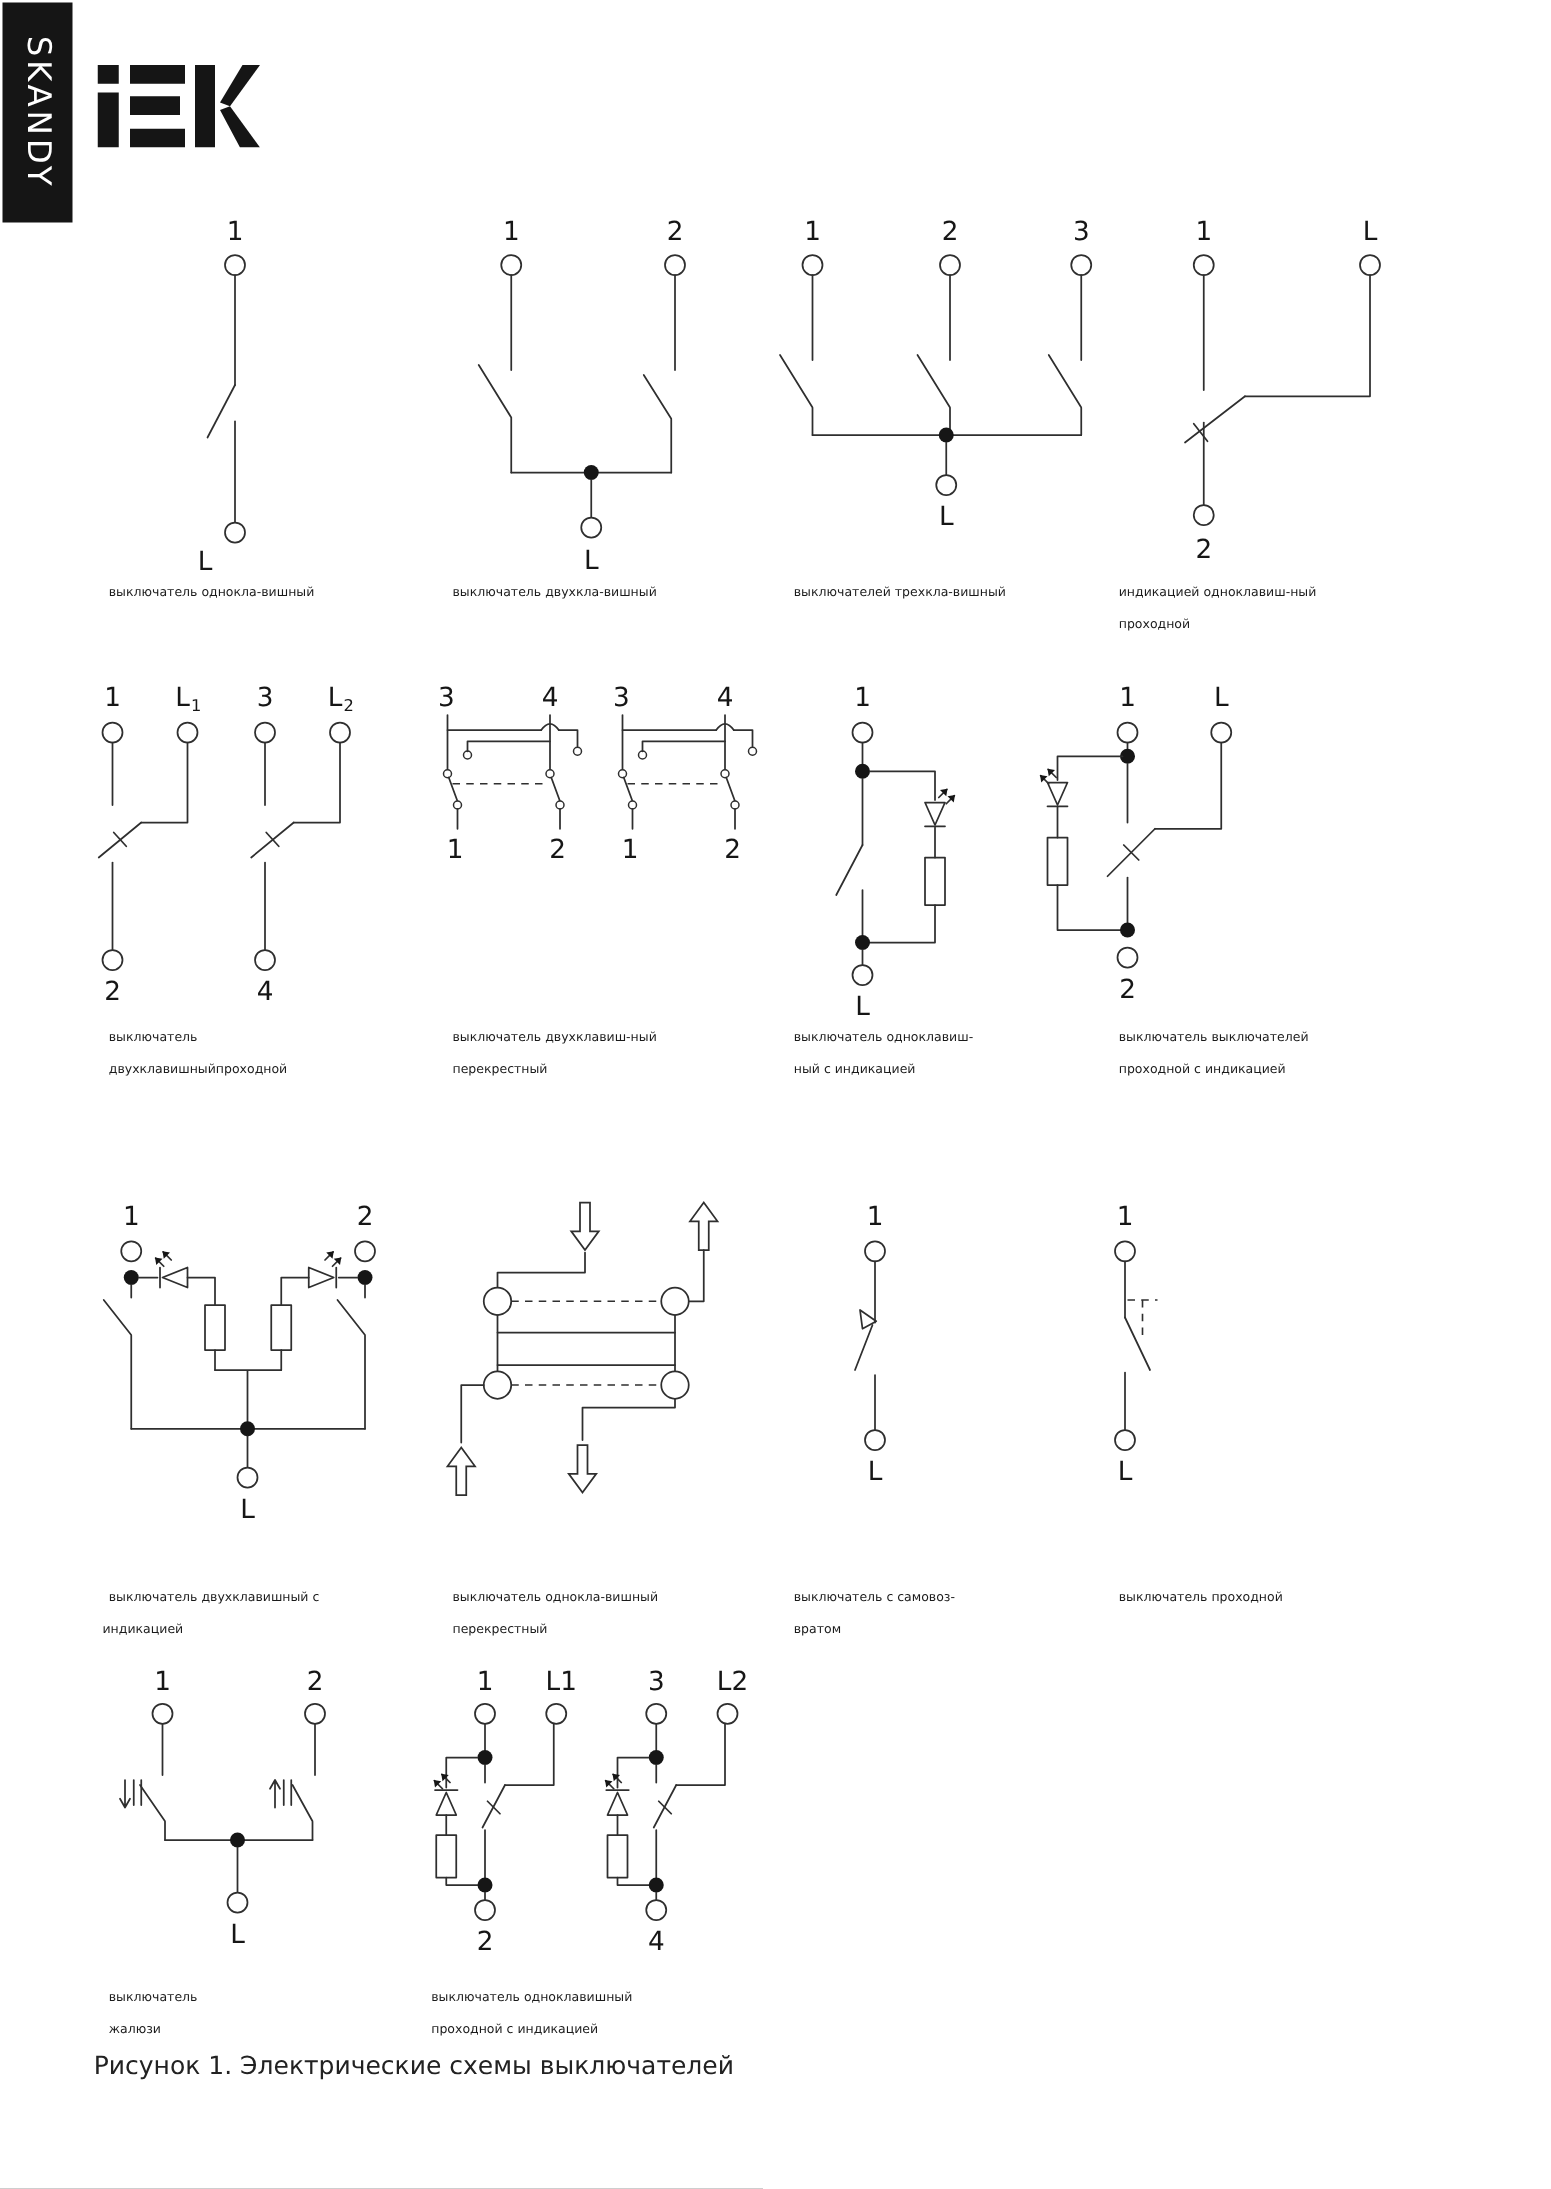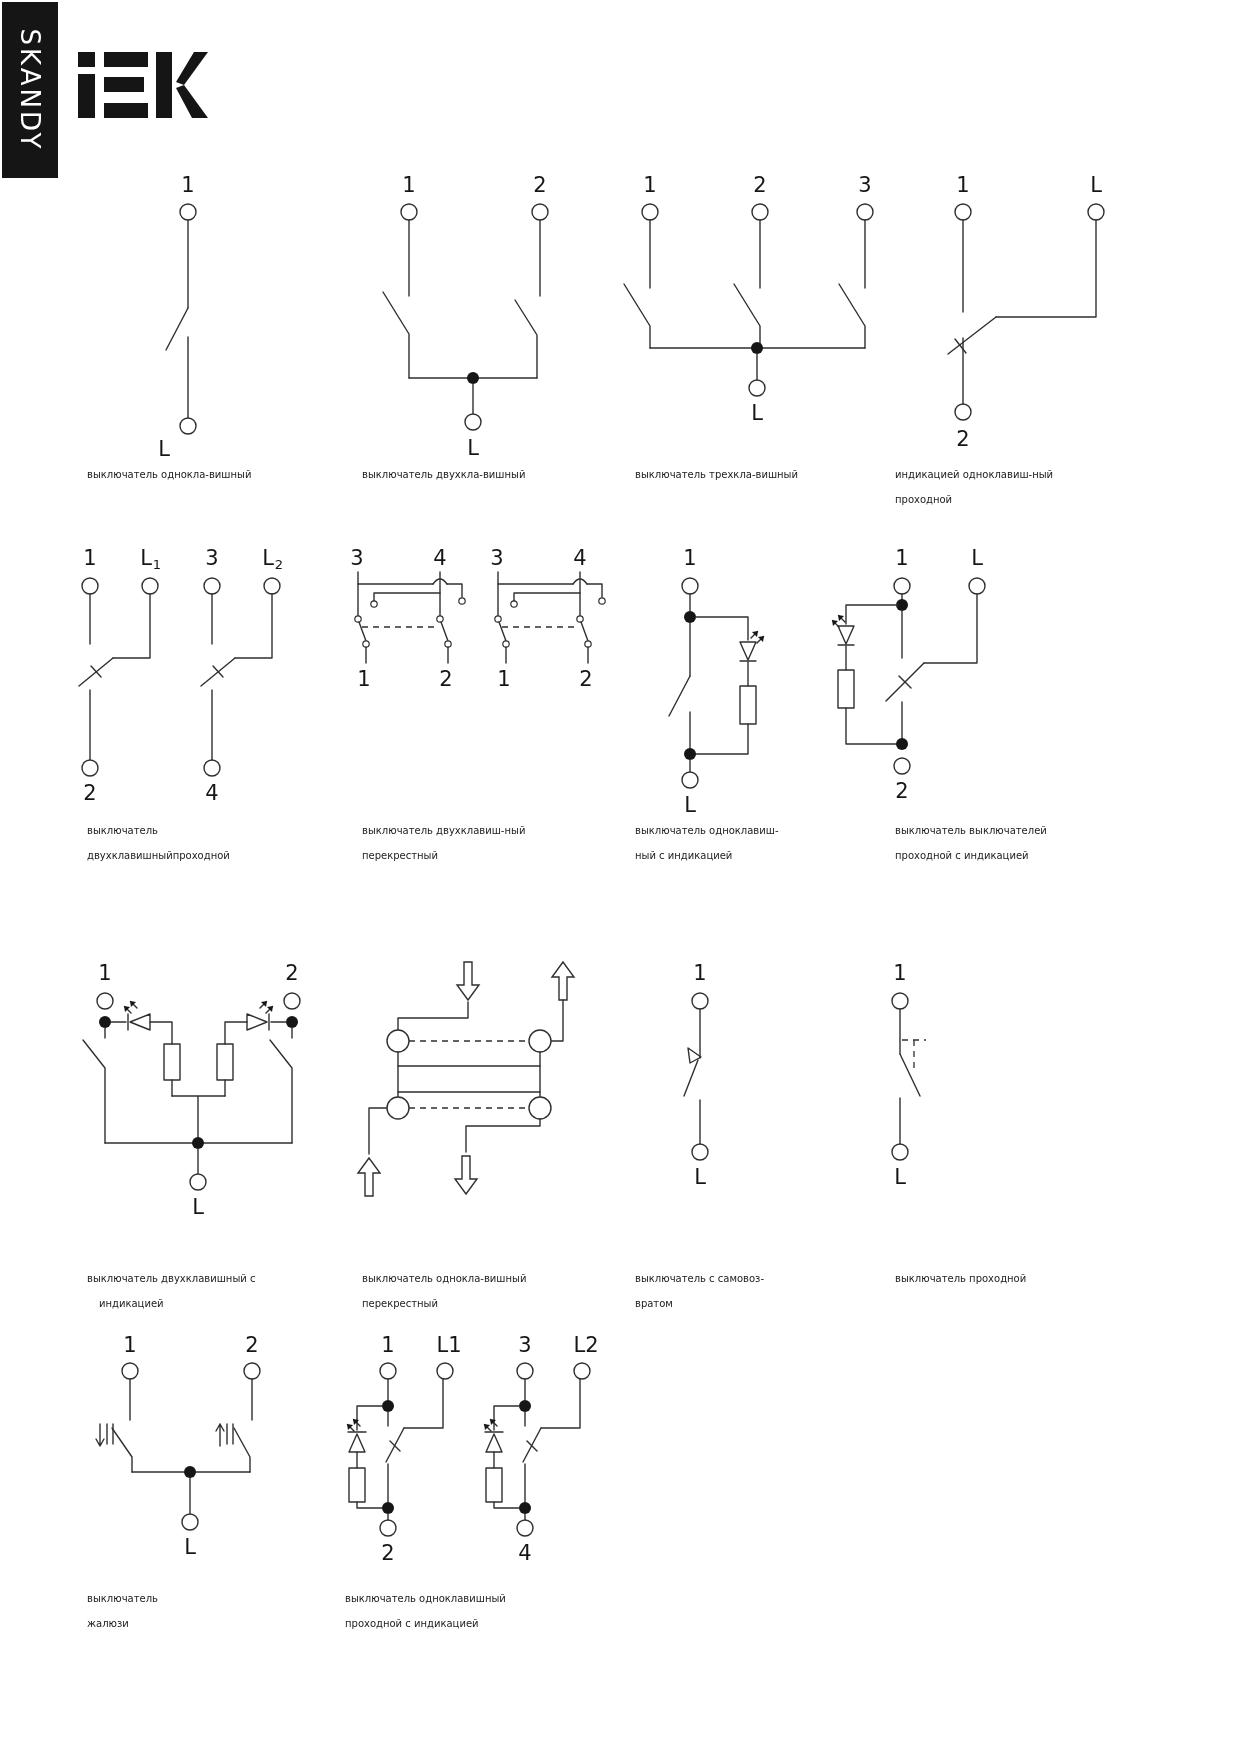--- a/index.html
+++ b/index.html
@@ -366,40 +366,41 @@
       <path class="w" d="M525,1464 V1502"></path>
       <circle class="dot" cx="525" cy="1508" r="6"></circle>
       <path class="w" d="M525,1514 V1520"></path>
       <circle class="term" cx="525" cy="1528" r="8"></circle>
       <text class="tl" x="525" y="1560">4</text>
     </g>
   </svg>
 
   <div class="cap" style="left:87px;top:462px">выключатель однокла-вишный</div>
   <div class="cap" style="left:362px;top:462px">выключатель двухкла-вишный</div>
-  <div class="cap" style="left:635px;top:462px">выключатель трехкла-вишный</div>
+  <div class="cap" style="left:635px;top:462px">выключателей трехкла-вишный</div>
   <div class="cap" style="left:895px;top:462px">индикацией одноклавиш-ный</div>
   <div class="cap" style="left:895px;top:487px">проходной</div>
 
   <div class="cap" style="left:87px;top:818px">выключатель</div>
   <div class="cap" style="left:87px;top:843px">двухклавишныйпроходной</div>
   <div class="cap" style="left:362px;top:818px">выключатель двухклавиш-ный</div>
   <div class="cap" style="left:362px;top:843px">перекрестный</div>
   <div class="cap" style="left:635px;top:818px">выключатель одноклавиш-</div>
   <div class="cap" style="left:635px;top:843px">ный с индикацией</div>
   <div class="cap" style="left:895px;top:818px">выключатель выключателей</div>
   <div class="cap" style="left:895px;top:843px">проходной с индикацией</div>
 
   <div class="cap" style="left:87px;top:1266px">выключатель двухклавишный с</div>
-  <div class="cap" style="left:99px;top:1291px">индикацией</div>
+  <div class="cap" style="left:82px;top:1291px">индикацией</div>
   <div class="cap" style="left:362px;top:1266px">выключатель однокла-вишный</div>
   <div class="cap" style="left:362px;top:1291px">перекрестный</div>
   <div class="cap" style="left:635px;top:1266px">выключатель с самовоз-</div>
   <div class="cap" style="left:635px;top:1291px">вратом</div>
   <div class="cap" style="left:895px;top:1266px">выключатель проходной</div>
 
   <div class="cap" style="left:87px;top:1586px">выключатель</div>
   <div class="cap" style="left:87px;top:1611px">жалюзи</div>
   <div class="cap" style="left:345px;top:1586px">выключатель одноклавишный</div>
   <div class="cap" style="left:345px;top:1611px">проходной с индикацией</div>
 
+  <div class="figcap">Рисунок 1. Электрические схемы выключателей</div>
 
 </div>
 
 </body></html>

